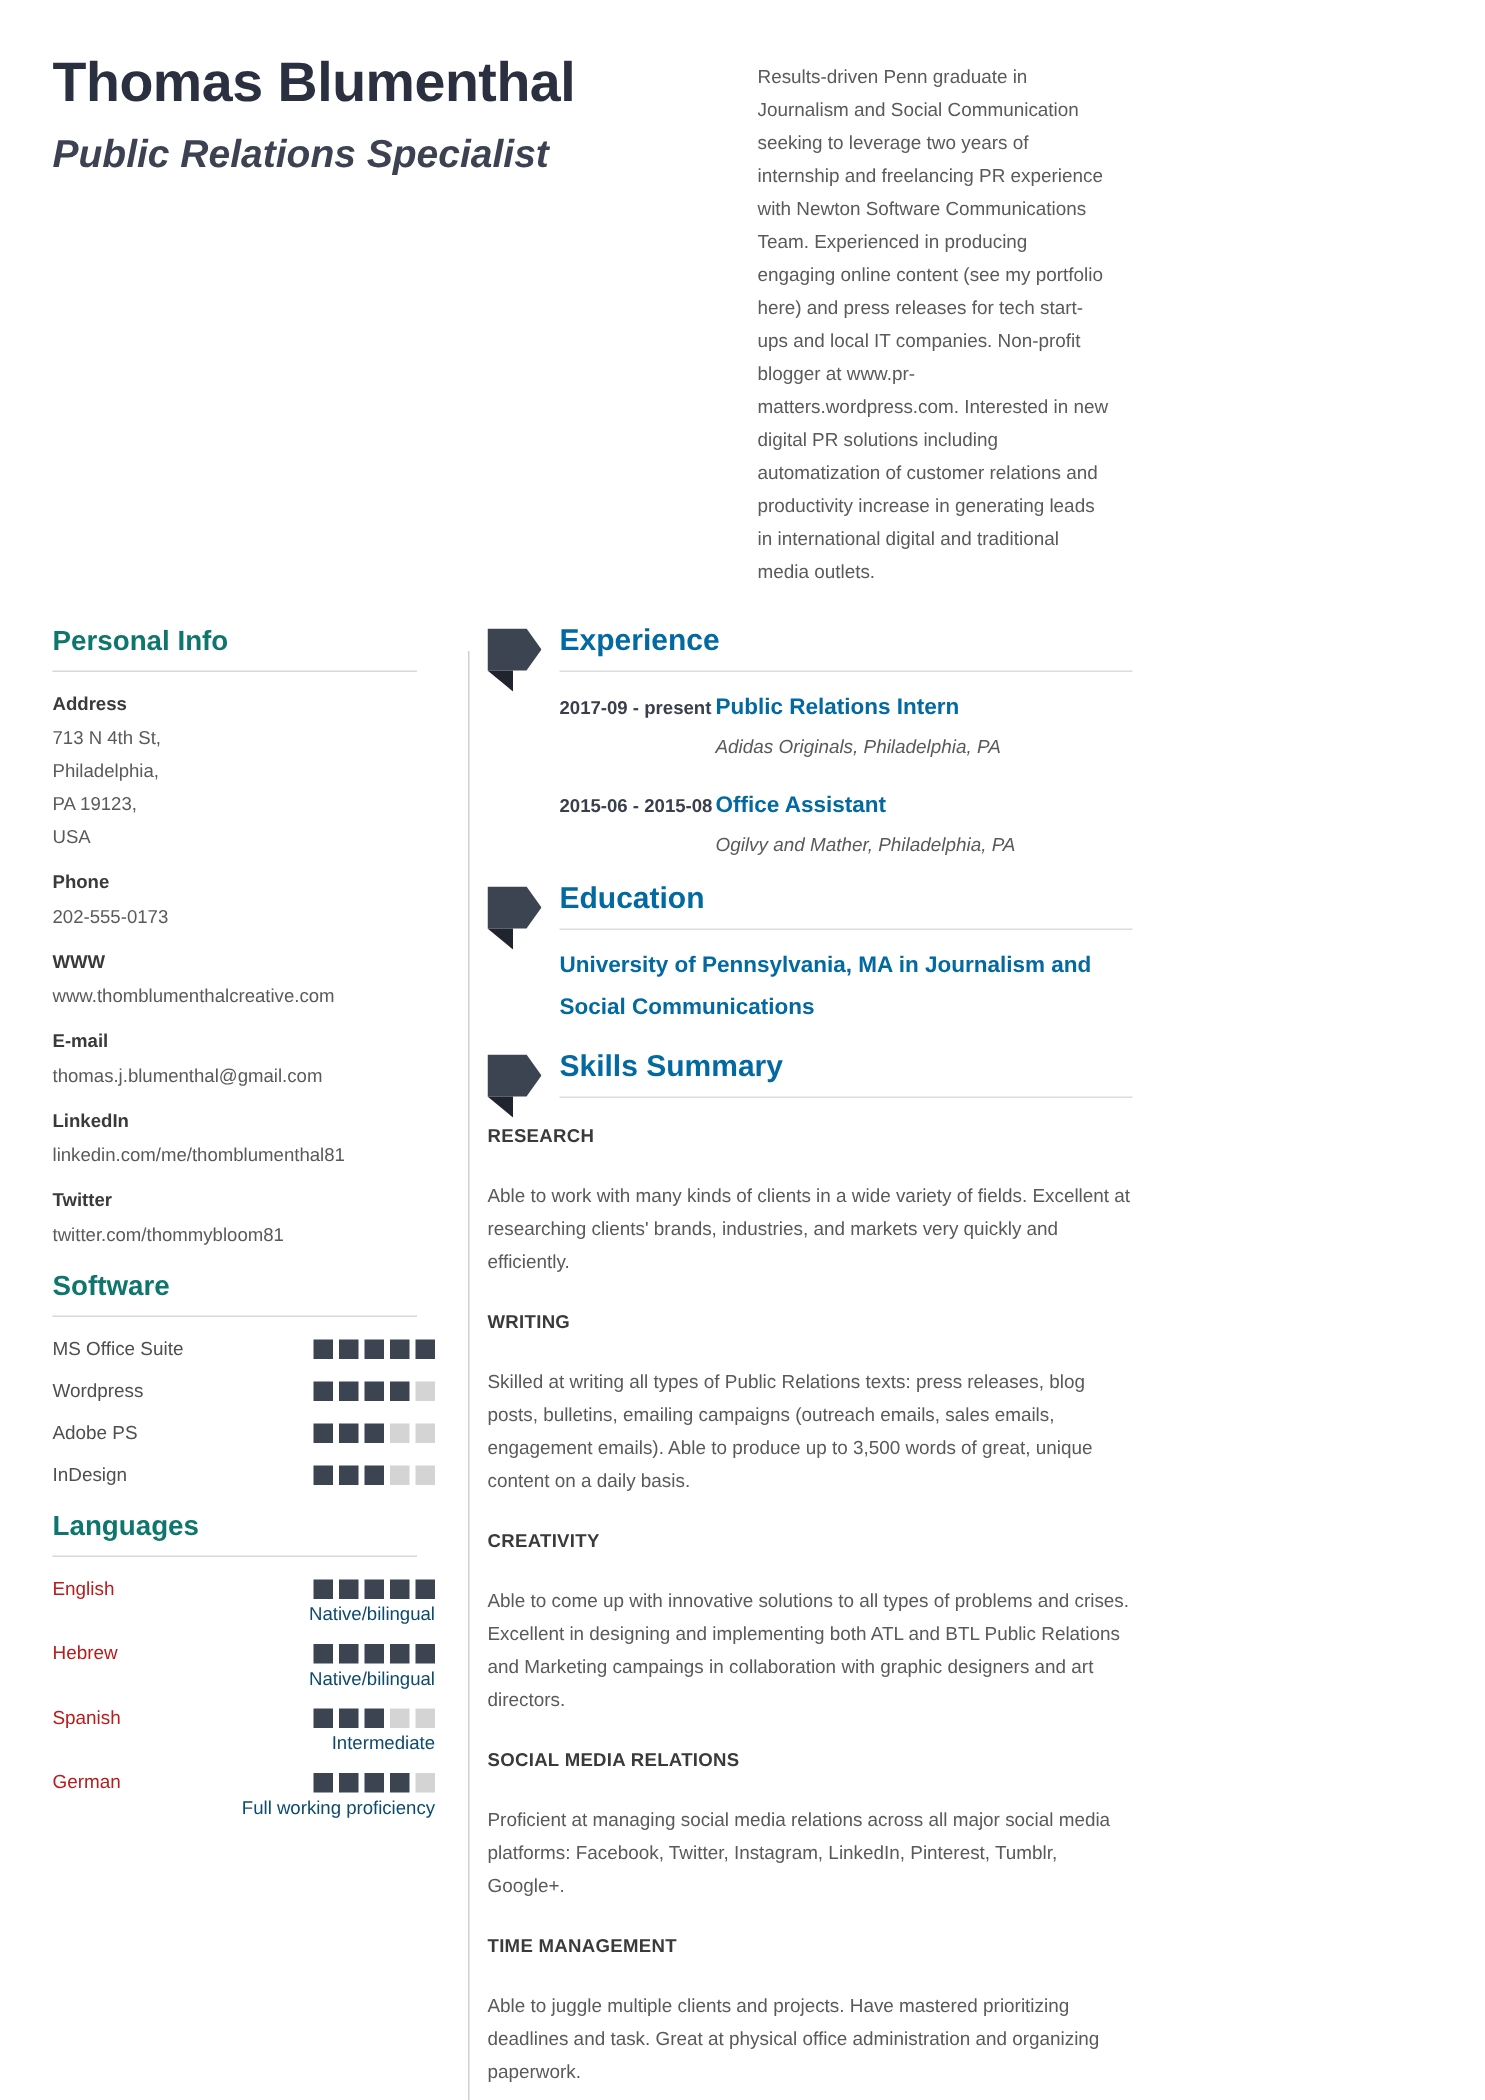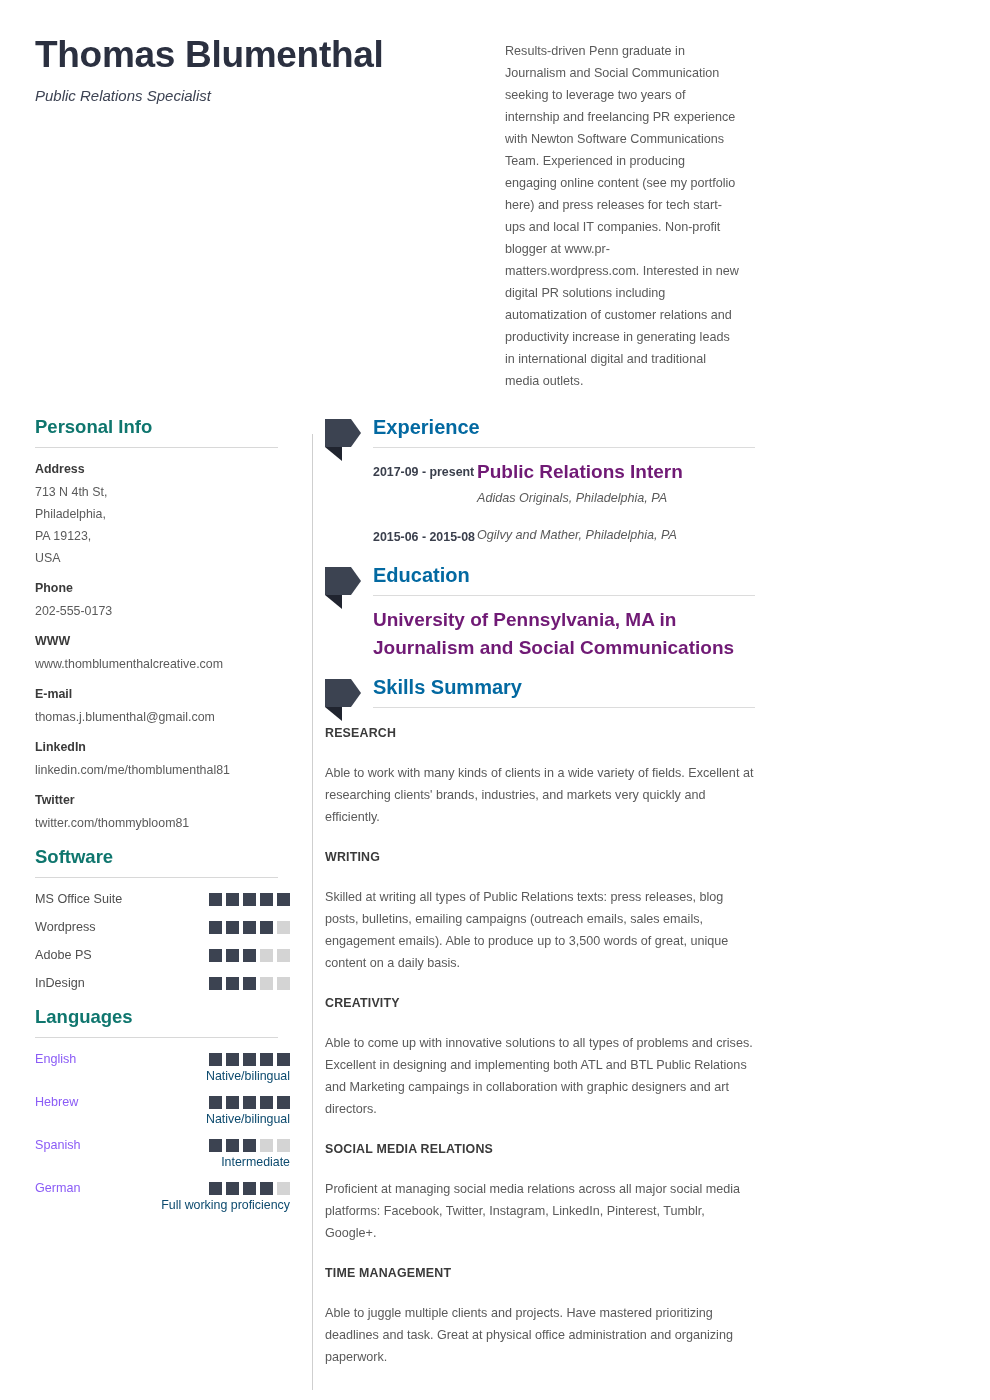--- a/index.html
+++ b/index.html
@@ -23,25 +23,25 @@
   }
   .header-left { width: 470px; padding-top: 4px; }
   .name {
     font-size: 37px;
     font-weight: bold;
     color: #2b3040;
     letter-spacing: -0.3px;
     line-height: 1.15;
   }
   .job-title {
-    font-size: 15px;
+    font-size: 26px;
     font-style: italic;
     color: #3c4252;
     margin-top: 10px;
-    font-weight: normal;
+    font-weight: bold;
   }
   .header-right {
     flex: 1;
     padding-top: 10px;
   }
   .summary {
     font-size: 12.6px;
     line-height: 22px;
     color: #5a5a5a;
     text-align: left;
@@ -91,21 +91,21 @@
   .sq { width: 13px; height: 13px; background: #d4d4d4; }
   .sq.on { background: #3c4351; }
 
   
   .lang-row { margin-bottom: 12px; }
   .lang-top {
     display: flex;
     align-items: center;
     justify-content: space-between;
   }
-  .lang-name { font-size: 12.6px; color: #8b5cf6; }
+  .lang-name { font-size: 12.6px; color: #b91c1c; }
   .lang-level {
     font-size: 12.4px;
     color: #0c4a6e;
     text-align: right;
     margin-top: 3px;
   }
 
   
   .timeline-line {
     position: absolute;
@@ -143,23 +143,23 @@
     width: 104px;
     flex: none;
     font-size: 12.4px;
     font-weight: bold;
     color: #3a3f4c;
     line-height: 25px;
     padding-top: 2px;
   }
   .entry-main { flex: 1; }
   .entry-title {
-    font-size: 19px;
-    font-weight: bold;
-    color: #701a75;
+    font-size: 15px;
+    font-weight: bold;
+    color: #0369a1;
     line-height: 28px;
   }
   .entry-sub {
     font-size: 12.6px;
     font-style: italic;
     color: #5a5a5a;
     line-height: 22px;
     margin-top: 1px;
   }
 
@@ -352,20 +352,21 @@
             <div class="entry">
               <div class="entry-date">2017-09 - present</div>
               <div class="entry-main">
                 <div class="entry-title">Public Relations Intern</div>
                 <div class="entry-sub">Adidas Originals, Philadelphia, PA</div>
               </div>
             </div>
             <div class="entry">
               <div class="entry-date">2015-06 - 2015-08</div>
               <div class="entry-main">
+                <div class="entry-title">Office Assistant</div>
                 <div class="entry-sub">Ogilvy and Mather, Philadelphia, PA</div>
               </div>
             </div>
           </div>
       </div>
 
       <div class="rsection" style="margin-top:12px;">
         <div class="rhead-wrap">
           <svg class="marker" viewBox="0 0 36 42">
             <polygon points="0,0 26,0 36,14 26,28 0,28" fill="#3c4351"></polygon>

